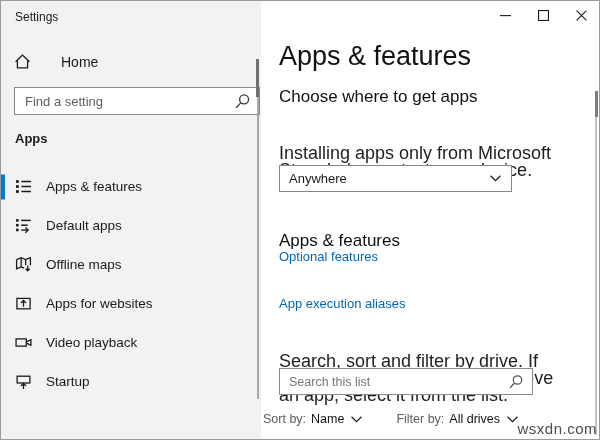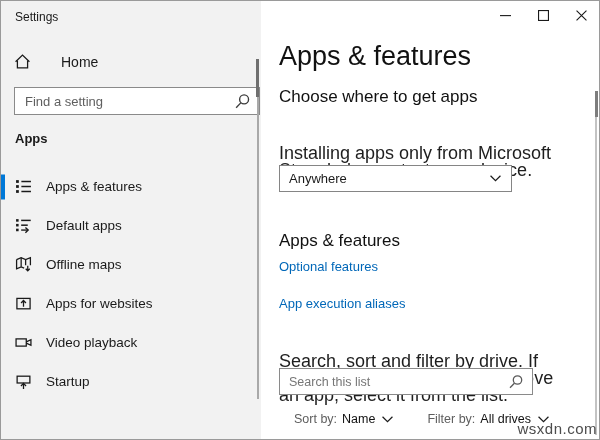--- a/index.html
+++ b/index.html
@@ -43,29 +43,29 @@
   .sub1 { top:86px; }
   .sub2 { top:230px; }
   .body-text { position:absolute; left:18px; font-size:18px; line-height:17px; color:#1e1e1e;margin-top:24px; }
   .p1 { top:120px; width:300px; }
   .p2 { top:328px; width:288px; }
   .dropdown { position:absolute; left:18px; top:164px; width:233px; height:27px;
               border:1px solid #858585; background:#fff; display:flex; align-items:center; cursor:default; }
   .dropdown .dd-value { flex:1; font-size:13px; padding-left:9px; }
   .dropdown svg.chev { width:11px; height:7px; margin-right:10px; }
   .link { position:absolute; left:18px; font-size:13px; color:var(--link,#0067b8); text-decoration:none; }
-  .link1 { top:258px;text-align:center; }
+  .link1 { top:248px;text-align:center; }
   .link2 { top:295px; }
   .list-search { position:absolute; left:18px; top:367px; width:254px; height:27px;
                  background:#fff; border:1px solid #8a8a8a; display:flex; align-items:center; }
   .list-search input { flex:1; border:none; outline:none; background:transparent;
                  font-family:"Liberation Sans",sans-serif; font-size:12.5px; color:#1a1a1a; padding-left:9px; }
   .list-search input::placeholder { color:#767676; }
   .list-search .mag { width:16px; height:16px; margin-right:8px; flex:0 0 auto; }
-  .sortfilter { position:absolute; left:33px; top:411px; display:flex; align-items:center; font-size:12.5px; }
+  .sortfilter { position:absolute; left:2px; top:411px; display:flex; align-items:center; font-size:12.5px; }
   .sf-label { color:#5d5d5d; }
   .sf-value { font-weight:400; color:#111; margin-left:5px; }
   .sf-chev { width:11px; height:7px; margin-left:7px; }
   .sf-gap { width:34px; }
   .main-scroll-track { position:absolute; right:2px; top:90px; width:2px; height:344px; background:#c3c3c3; }
   .main-scroll-thumb { position:absolute; right:1px; top:90px; width:3px; height:26px; background:#7d7d7d; }
   .watermark { position:absolute; right:2px; bottom:2px; font-size:15px; color:#4c4c4c; letter-spacing:0.5px; }
 </style>
 </head>
 <body>

